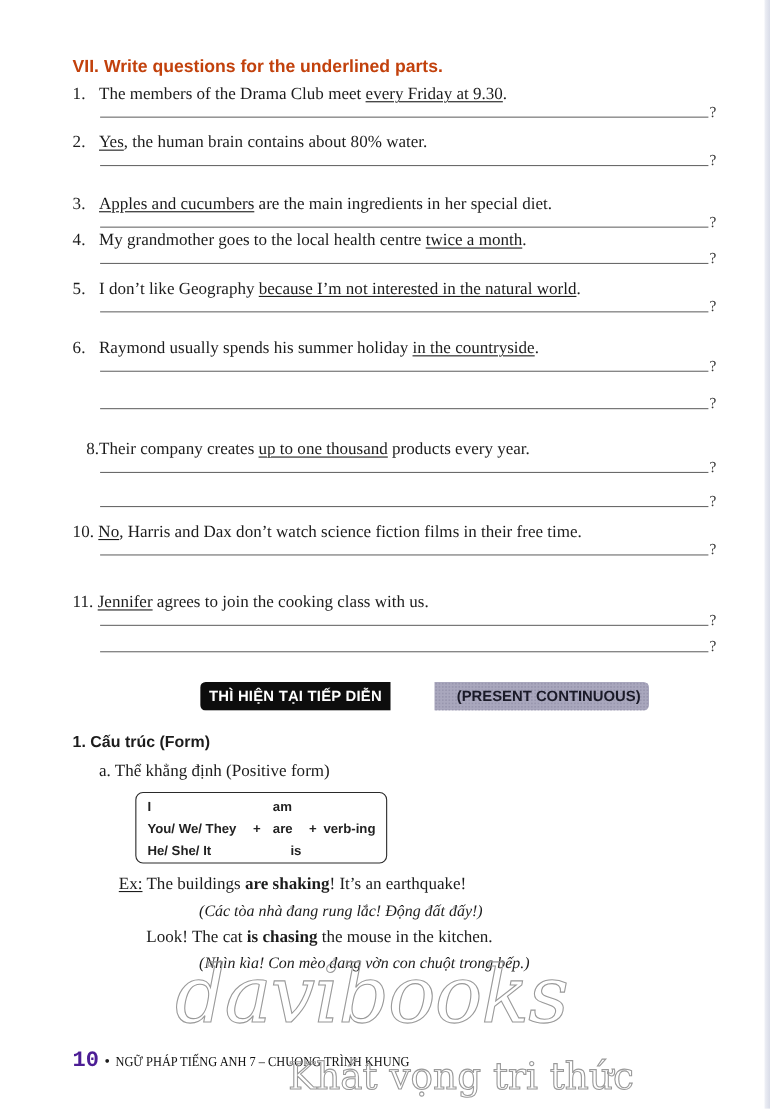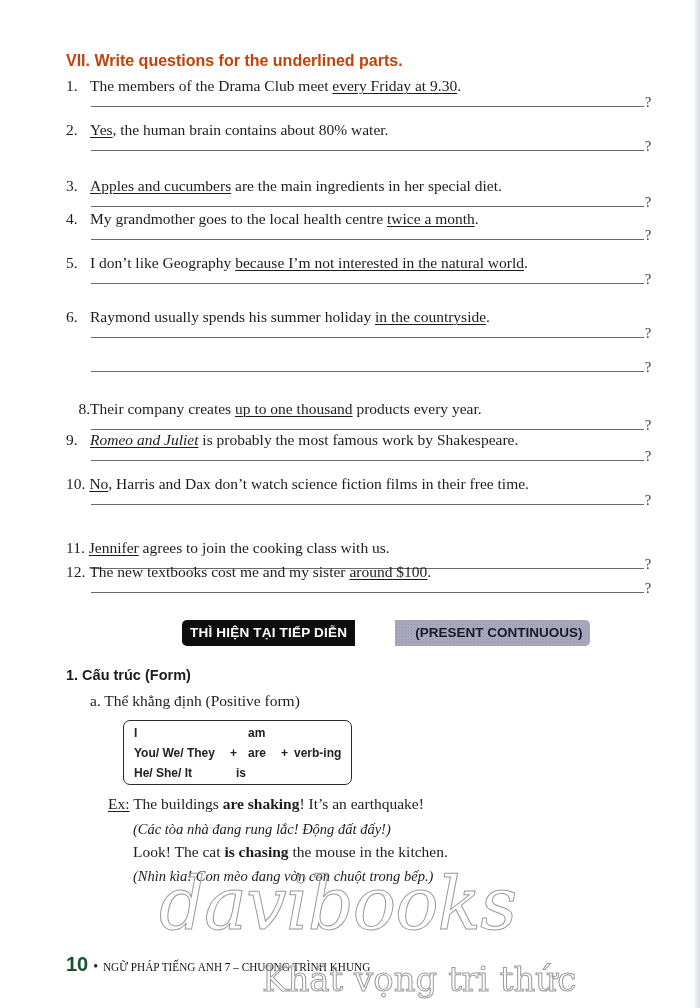--- a/index.html
+++ b/index.html
@@ -62,38 +62,38 @@
     .formula-box {
       position: absolute; left: 123px; top: 720px; width: 227px; height: 63px;
       border: 1.3px solid #2a2a2a; border-radius: 7px;
       font-family: "Liberation Sans", "DejaVu Sans", sans-serif;
       font-weight: bold; font-size: 12px; color: #222;
     }
     .f-cell { position: absolute; white-space: nowrap; }
     .ex-block { position: absolute; left: 108px; font-size: 15.5px; white-space: nowrap; }
     .ex-line { position: absolute; left: 133px; font-size: 15.5px; white-space: nowrap; }
     .b { font-weight: bold; }
-    .vi { font-style: italic; font-size: 14.5px; }
+    .vi { font-style: italic; font-size: 14.5px; margin-left: 48px; }
     .watermark-1 {
       position: absolute; left: 159px; top: 868px;
       font-family: "DejaVu Serif", serif; font-size: 72px; line-height: 1;
       color: transparent; -webkit-text-stroke: 1px #9a9a9a; letter-spacing: -1px; font-style: italic;
     }
     .watermark-2 {
       position: absolute; left: 262px; top: 962px;
       font-family: "DejaVu Serif", serif; font-size: 34px; line-height: 1;
       color: transparent; -webkit-text-stroke: 1px #9a9a9a;
     }
     .footer {
       position: absolute; left: 66px; top: 953px; white-space: nowrap;
       display: flex; align-items: baseline;
     }
     .page-num {
-      font-family: Liberation Sans, sans-serif;
-      font-weight: bold; font-size: 20px; color: #14532d;
+      font-family: Liberation Mono, monospace;
+      font-weight: bold; font-size: 20px; color: #4c1d95;
     }
     .bullet { font-size: 14px; margin: 0 5px; }
     .footer-title {
       font-family: "Liberation Serif", serif; font-size: 12.5px;
       transform: scaleX(0.9); transform-origin: left; color: #111;
     }
   </style>
 </head>
 <body>
 
@@ -135,57 +135,55 @@
     <div class="q" style="top: 342.2px;">
       <div class="answer-line"></div>
       <span class="qmark">?</span>
     </div>
     <div class="q" style="top: 400px; text-align: right;">
       <div class="q-text"><span class="q-num">8.</span><span class="">Their company creates </span><span class="u">up to one thousand</span><span class=""> products every year.</span></div>
       <div class="answer-line"></div>
       <span class="qmark">?</span>
     </div>
     <div class="q" style="top: 430.6px;">
-      <div class="q-text"><span class="q-num">9.</span><span class="u i">Romeo and Juliet</span><span class=""> is probably the most famous work by Shakespeare.</span></div>
       <div class="answer-line"></div>
       <span class="qmark">?</span>
     </div>
     <div class="q" style="top: 474.8px;">
       <div class="q-text"><span class="q-num wide">10.</span><span class="u">No</span><span class="">, Harris and Dax don’t watch science fiction films in their free time.</span></div>
       <div class="answer-line"></div>
       <span class="qmark">?</span>
     </div>
     <div class="q" style="top: 519px; margin-top: 20px;">
       <div class="q-text"><span class="q-num wide">11.</span><span class="u">Jennifer</span><span class=""> agrees to join the cooking class with us.</span></div>
       <div class="answer-line"></div>
       <span class="qmark">?</span>
     </div>
     <div class="q" style="top: 563.2px;">
-      <div class="q-text"><span class="q-num wide">12.</span><span class="">The new textbooks cost me and my sister </span><span class="u">around $100</span><span class="">.</span></div>
       <div class="answer-line"></div>
       <span class="qmark">?</span>
     </div>
   </div>
 
 <div class="banner">
   <div class="banner-left">THÌ HIỆN TẠI TIẾP DIỄN</div>
   <div class="banner-right">(PRESENT CONTINUOUS)</div>
 </div>
 
 <div class="form-title">1. Cấu trúc (Form)</div>
 <div class="sub-title">a. Thể khẳng định (Positive form)</div>
 
 <div class="formula-box">
   <span class="f-cell" style="left:10px;top:5px">I</span>
   <span class="f-cell" style="left:10px;top:25px">You/ We/ They</span>
   <span class="f-cell" style="left:10px;top:45px">He/ She/ It</span>
   <span class="f-cell" style="left:106px;top:25px">+</span>
   <span class="f-cell" style="left:124px;top:5px">am</span>
   <span class="f-cell" style="left:124px;top:25px">are</span>
-  <span class="f-cell" style="left:112px;top:45px">is</span>
+  <span class="f-cell" style="left:140px;top:45px">is</span>
   <span class="f-cell" style="left:157px;top:25px">+</span>
   <span class="f-cell" style="left:170px;top:25px">verb-ing</span>
 </div>
 
 <div class="ex-block" style="top:795px">
   <span class="u">Ex:</span><span id="ex0"><span class=""> The buildings </span><span class="b">are shaking</span><span class="">! It’s an earthquake!</span></span>
 </div>
 <div class="ex-line vi" style="top:821px">(Các tòa nhà đang rung lắc! Động đất đấy!)</div>
 <div class="ex-line" id="ex1" style="top:843px"><span class="">Look! The cat </span><span class="b">is chasing</span><span class=""> the mouse in the kitchen.</span></div>
 <div class="ex-line vi" style="top:868px">(Nhìn kìa! Con mèo đang vờn con chuột trong bếp.)</div>

